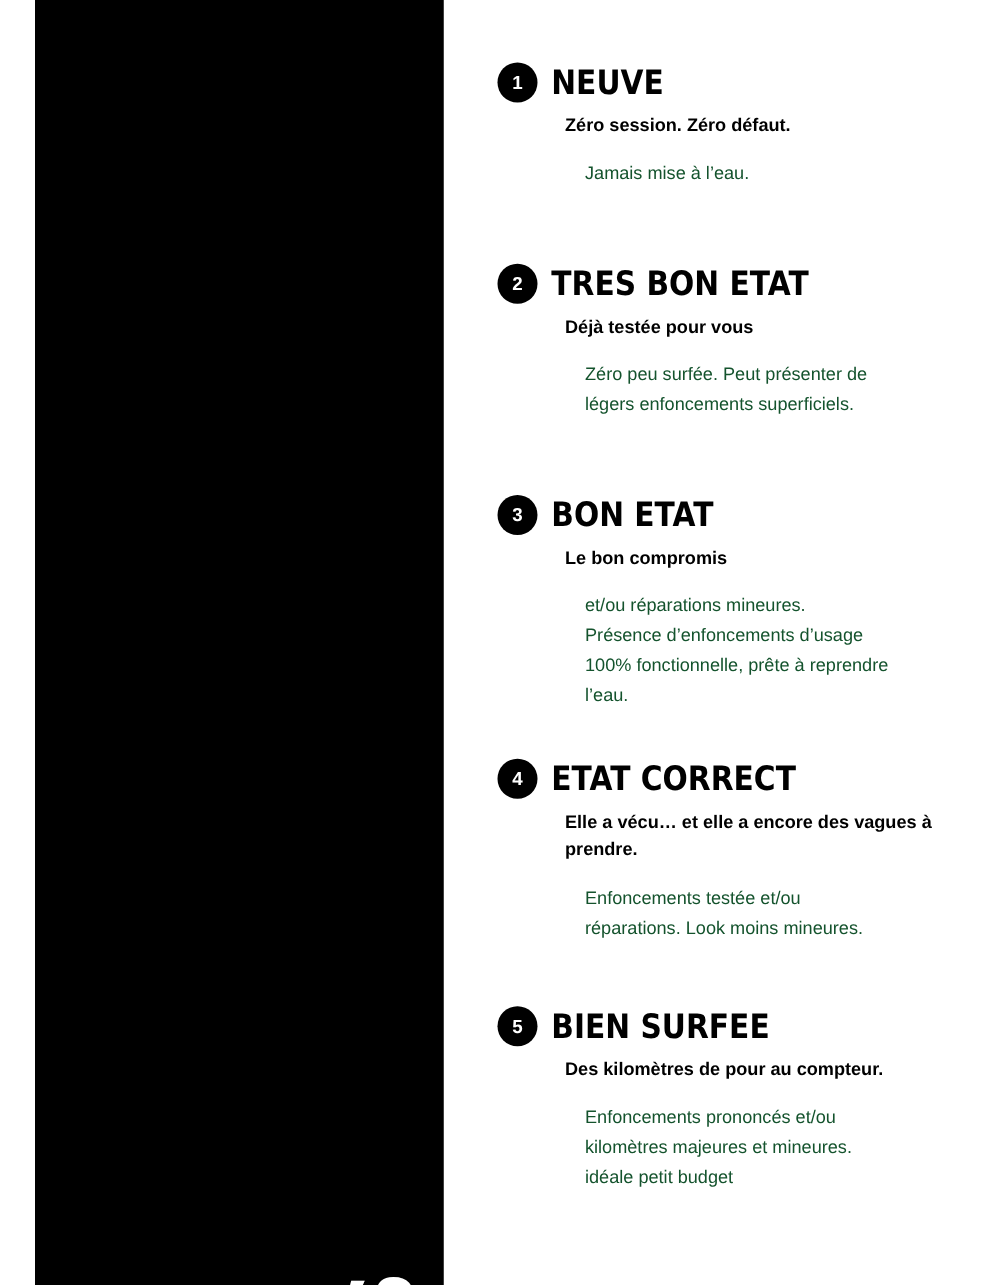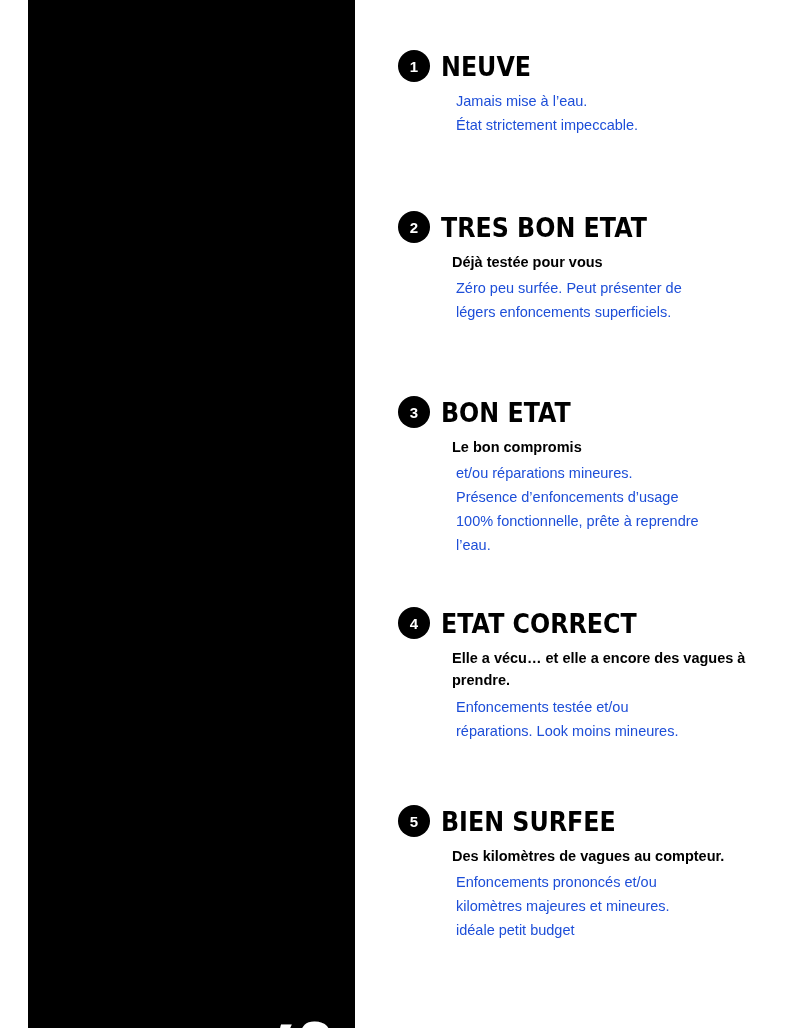--- a/index.html
+++ b/index.html
@@ -98,23 +98,23 @@
     font-size: 14.5px;
     color: #000000;
     line-height: 1.55;
     margin: 0 0 1px 0;
     max-width: 300px;
   }
   .desc {
     font-family: "Liberation Sans", sans-serif;
     font-weight: 400;
     font-size: 14.5px;
-    color: #1d4ed8;
+    color: #14532d;
     line-height: 1.65;
-    margin: 4px;
+    margin: 16px;
     max-width: 300px;
   }
   .desc span { display: block; }
 </style>
 </head>
 <body>
 
 <div class="page">
 
   <div class="side-band">
@@ -122,23 +122,23 @@
   </div>
 
   <div class="content">
 
     <div class="item" style="top:50px;">
       <div class="item-head">
         <div class="badge">1</div>
         <div class="item-title">NEUVE</div>
       </div>
       <div class="item-body">
+        <p class="lead">Zéro session. Zéro défaut.</p>
         <p class="desc">
           <span>Jamais mise à l’eau.</span>
-          <span>État strictement impeccable.</span>
         </p>
       </div>
     </div>
 
     <div class="item" style="top:211px;">
       <div class="item-head">
         <div class="badge">2</div>
         <div class="item-title">TRES BON ETAT</div>
       </div>
       <div class="item-body">
@@ -179,21 +179,21 @@
         </p>
       </div>
     </div>
 
     <div class="item" style="top:805px;">
       <div class="item-head">
         <div class="badge">5</div>
         <div class="item-title">BIEN SURFEE</div>
       </div>
       <div class="item-body">
-        <p class="lead">Des kilomètres de vagues au compteur.</p>
+        <p class="lead">Des kilomètres de pour au compteur.</p>
         <p class="desc">
           <span>Enfoncements prononcés et/ou</span>
           <span>kilomètres majeures et mineures.</span>
           <span>idéale petit budget</span>
         </p>
       </div>
     </div>
 
   </div>
 </div>

